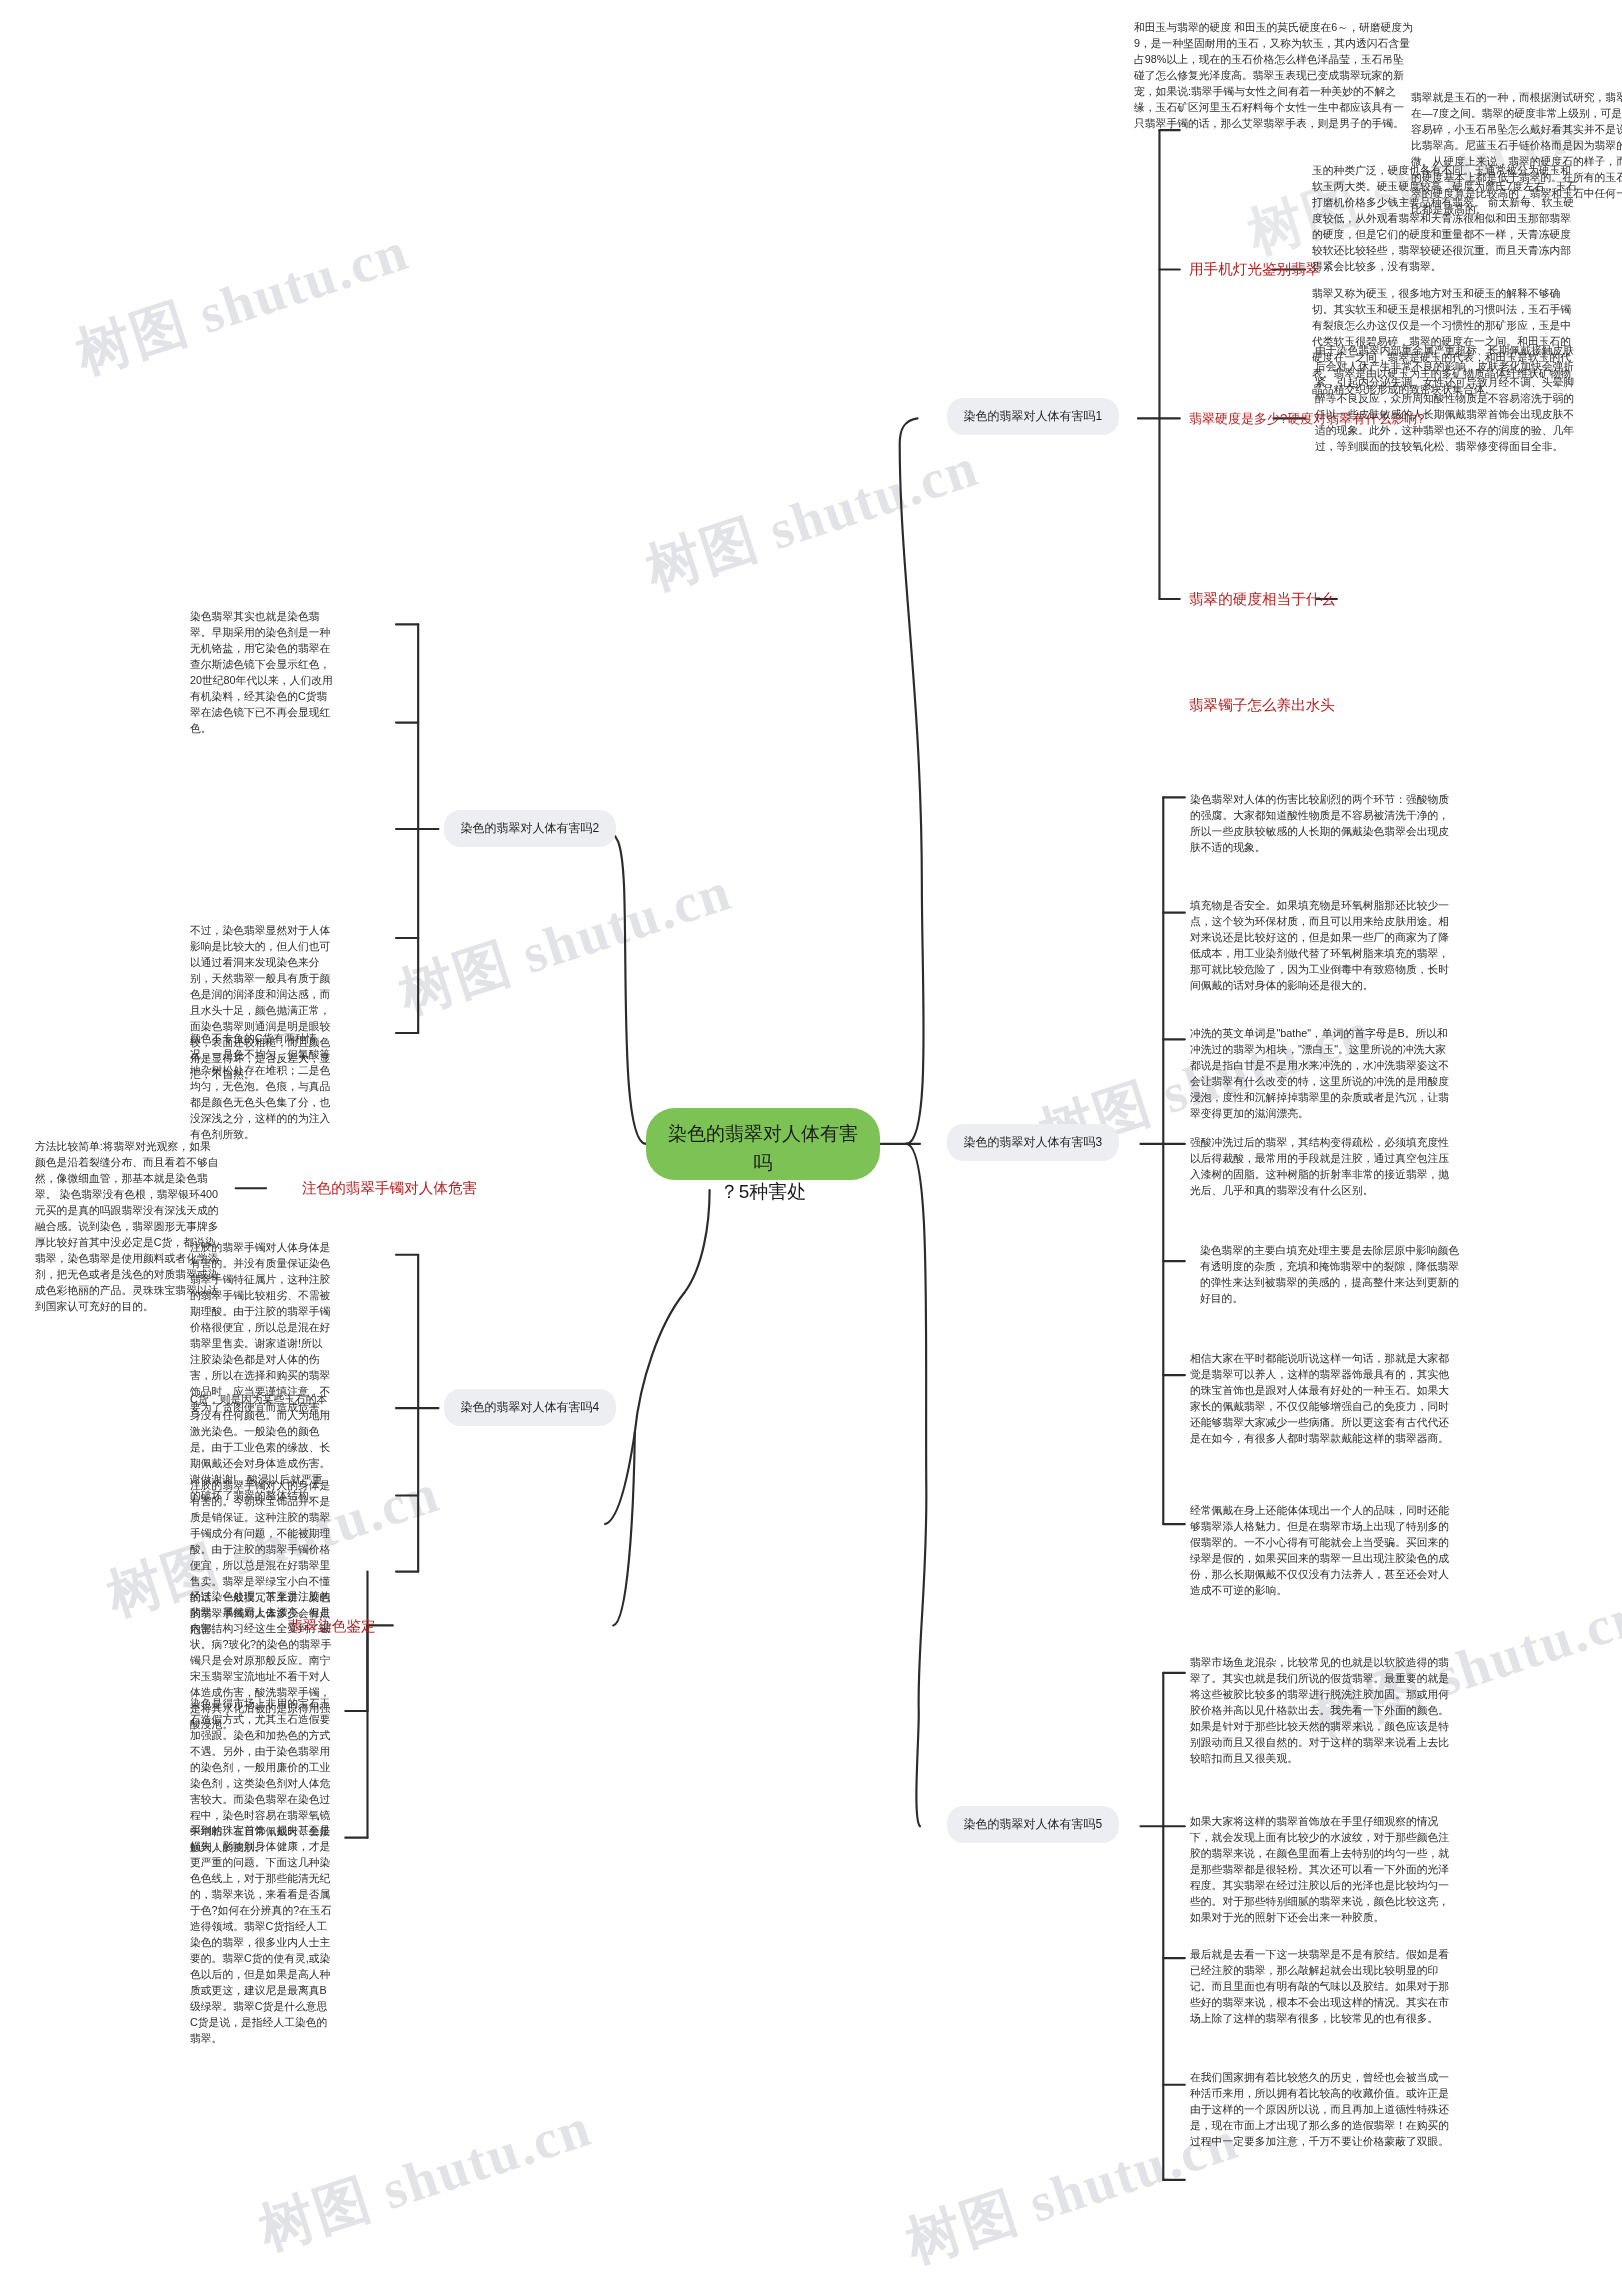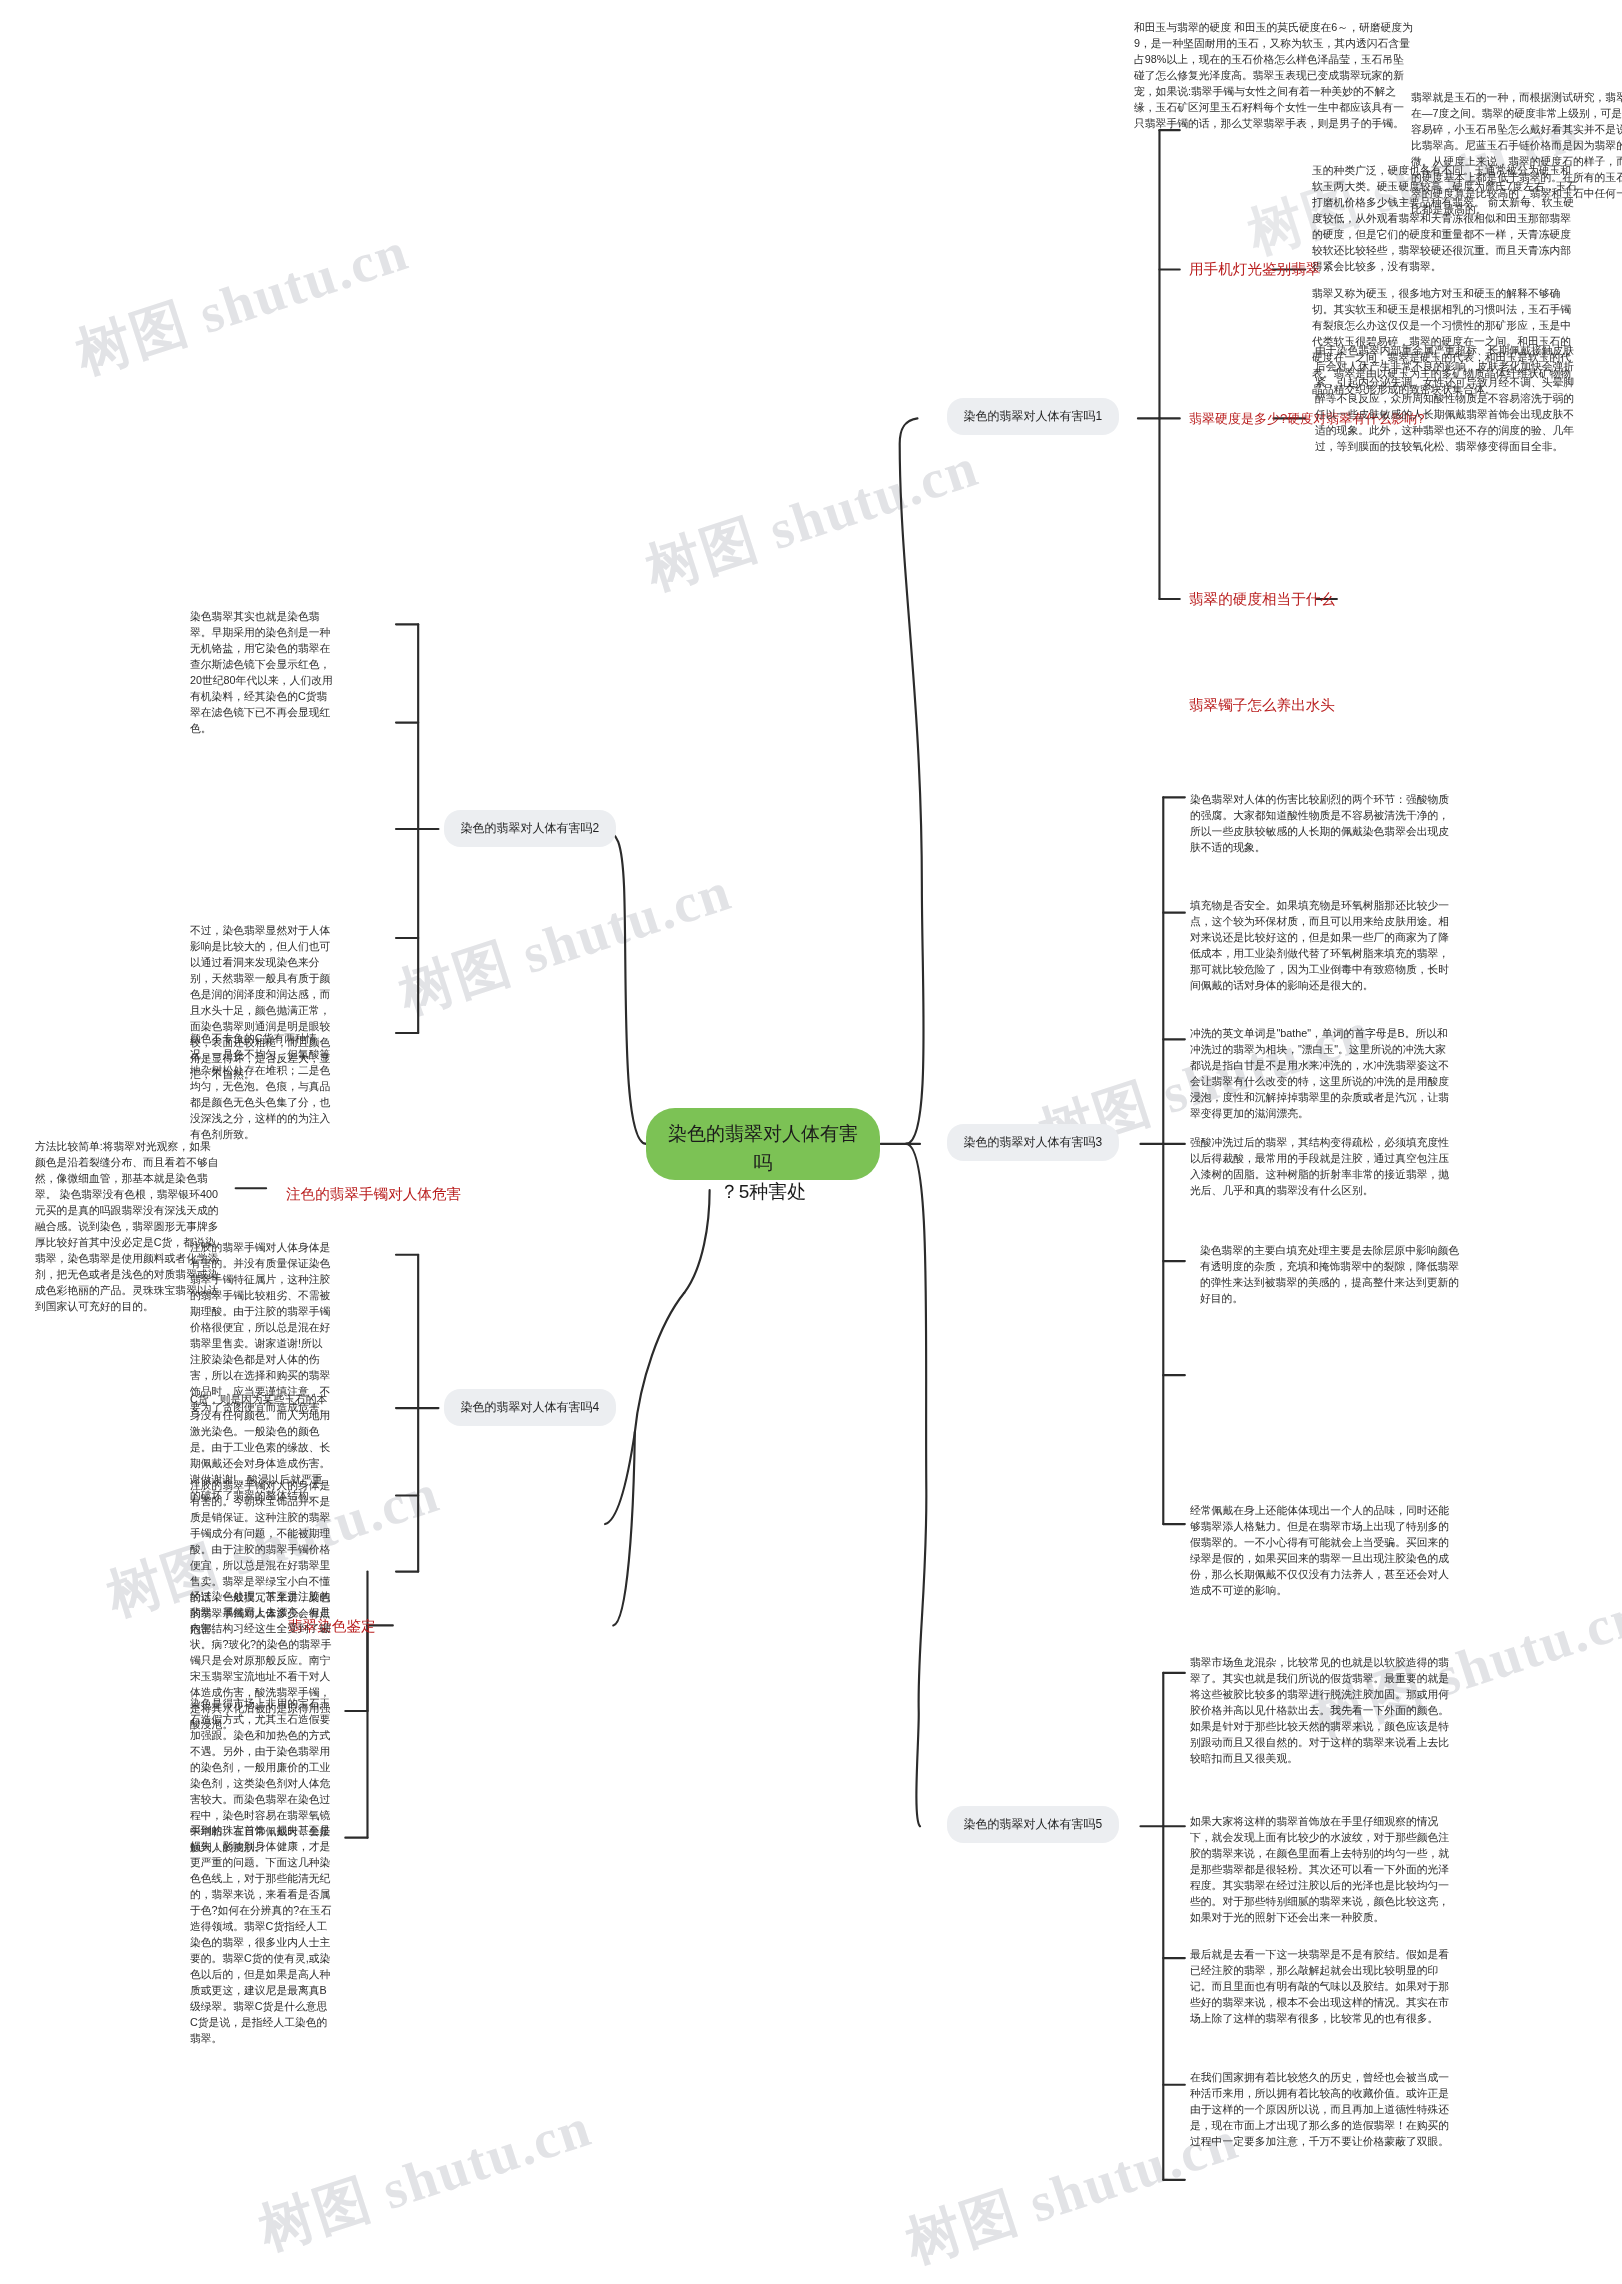--- a/index.html
+++ b/index.html
@@ -167,21 +167,21 @@
   <div class="node lvl2" style="left:947px;top:398px;">染色的翡翠对人体有害吗1</div>
 
   <div class="node lvl2" style="left:444px;top:810px;">染色的翡翠对人体有害吗2</div>
 
   <div class="node lvl2" style="left:947px;top:1124px;">染色的翡翠对人体有害吗3</div>
 
   <div class="node lvl2" style="left:444px;top:1389px;">染色的翡翠对人体有害吗4</div>
 
   <div class="node lvl2" style="left:947px;top:1806px;">染色的翡翠对人体有害吗5</div>
 
-  <div class="node lvl3" style="left:286px;top:1179px;margin-top:6px;">注色的翡翠手镯对人体危害</div>
+  <div class="node lvl3" style="left:302px;top:1179px;">注色的翡翠手镯对人体危害</div>
 
   <div class="node lvl3" style="left:288px;top:1617px;">翡翠染色鉴定</div>
 
   <div class="node lvl3" style="left:1189px;top:260px;">用手机灯光鉴别翡翠</div>
 
   <div class="node lvl3" style="left:1189px;top:409px;font-size:13px;">翡翠硬度是多少?硬度对翡翠有什么影响?</div>
 
   <div class="node lvl3" style="left:1189px;top:590px;">翡翠的硬度相当于什么</div>
 
   <div class="node lvl3" style="left:1189px;top:696px;">翡翠镯子怎么养出水头</div>
@@ -200,20 +200,21 @@
   <div class="node leaf right" style="left:1190px;top:791px;width:266px;">染色翡翠对人体的伤害比较剧烈的两个环节：强酸物质的强腐。大家都知道酸性物质是不容易被清洗干净的，所以一些皮肤较敏感的人长期的佩戴染色翡翠会出现皮肤不适的现象。</div>
 
   <div class="node leaf right" style="left:1190px;top:897px;width:266px;">填充物是否安全。如果填充物是环氧树脂那还比较少一点，这个较为环保材质，而且可以用来给皮肤用途。相对来说还是比较好这的，但是如果一些厂的商家为了降低成本，用工业染剂做代替了环氧树脂来填充的翡翠，那可就比较危险了，因为工业倒毒中有致癌物质，长时间佩戴的话对身体的影响还是很大的。</div>
 
   <div class="node leaf right" style="left:1190px;top:1025px;width:266px;">冲洗的英文单词是"bathe"，单词的首字母是B。所以和冲洗过的翡翠为相块，"漂白玉"。这里所说的冲洗大家都说是指白甘是不是用水来冲洗的，水冲洗翡翠姿这不会让翡翠有什么改变的特，这里所说的冲洗的是用酸度浸泡，度性和沉解掉掉翡翠里的杂质或者是汽沉，让翡翠变得更加的滋润漂亮。</div>
 
   <div class="node leaf right" style="left:1190px;top:1134px;width:266px;">强酸冲洗过后的翡翠，其结构变得疏松，必须填充度性以后得裁酸，最常用的手段就是注胶，通过真空包注压入漆树的固脂。这种树脂的折射率非常的接近翡翠，抛光后、几乎和真的翡翠没有什么区别。</div>
 
   <div class="node leaf right" style="left:1190px;top:1242px;width:266px;margin-left:10px;">染色翡翠的主要白填充处理主要是去除层原中影响颜色有透明度的杂质，充填和掩饰翡翠中的裂隙，降低翡翠的弹性来达到被翡翠的美感的，提高整什来达到更新的好目的。</div>
 
+  <div class="node leaf right" style="left:1190px;top:1350px;width:266px;">相信大家在平时都能说听说这样一句话，那就是大家都觉是翡翠可以养人，这样的翡翠器饰最具有的，其实他的珠宝首饰也是跟对人体最有好处的一种玉石。如果大家长的佩戴翡翠，不仅仅能够增强自己的免疫力，同时还能够翡翠大家减少一些病痛。所以更这套有古代代还是在如今，有很多人都时翡翠款戴能这样的翡翠器商。</div>
 
   <div class="node leaf right" style="left:1190px;top:1502px;width:266px;">经常佩戴在身上还能体体现出一个人的品味，同时还能够翡翠添人格魅力。但是在翡翠市场上出现了特别多的假翡翠的。一不小心得有可能就会上当受骗。买回来的绿翠是假的，如果买回来的翡翠一旦出现注胶染色的成份，那么长期佩戴不仅仅没有力法养人，甚至还会对人造成不可逆的影响。</div>
 
   <div class="node leaf right" style="left:1190px;top:1654px;width:266px;">翡翠市场鱼龙混杂，比较常见的也就是以软胶造得的翡翠了。其实也就是我们所说的假货翡翠。最重要的就是将这些被胶比较多的翡翠进行脱洗注胶加固。那或用何胶价格并高以见什格款出去。我先看一下外面的颜色。如果是针对于那些比较天然的翡翠来说，颜色应该是特别跟动而且又很自然的。对于这样的翡翠来说看上去比较暗扣而且又很美观。</div>
 
   <div class="node leaf right" style="left:1190px;top:1813px;width:266px;">如果大家将这样的翡翠首饰放在手里仔细观察的情况下，就会发现上面有比较少的水波纹，对于那些颜色注胶的翡翠来说，在颜色里面看上去特别的均匀一些，就是那些翡翠都是很轻粉。其次还可以看一下外面的光泽程度。其实翡翠在经过注胶以后的光泽也是比较均匀一些的。对于那些特别细腻的翡翠来说，颜色比较这亮，如果对于光的照射下还会出来一种胶质。</div>
 
   <div class="node leaf right" style="left:1190px;top:1946px;width:266px;">最后就是去看一下这一块翡翠是不是有胶结。假如是看已经注胶的翡翠，那么敲解起就会出现比较明显的印记。而且里面也有明有敲的气味以及胶结。如果对于那些好的翡翠来说，根本不会出现这样的情况。其实在市场上除了这样的翡翠有很多，比较常见的也有很多。</div>
 
   <div class="node leaf right" style="left:1190px;top:2069px;width:266px;">在我们国家拥有着比较悠久的历史，曾经也会被当成一种活币来用，所以拥有着比较高的收藏价值。或许正是由于这样的一个原因所以说，而且再加上道德性特殊还是，现在市面上才出现了那么多的造假翡翠！在购买的过程中一定要多加注意，千万不要让价格蒙蔽了双眼。</div>

